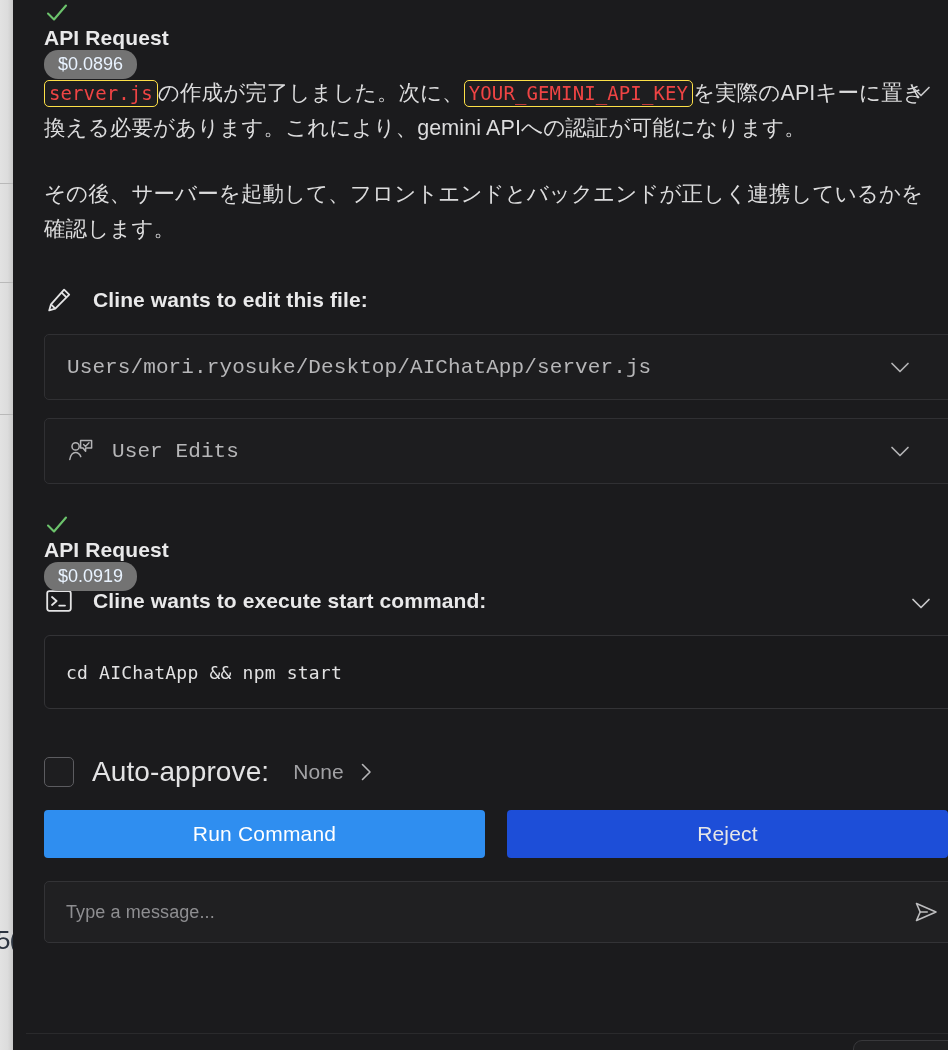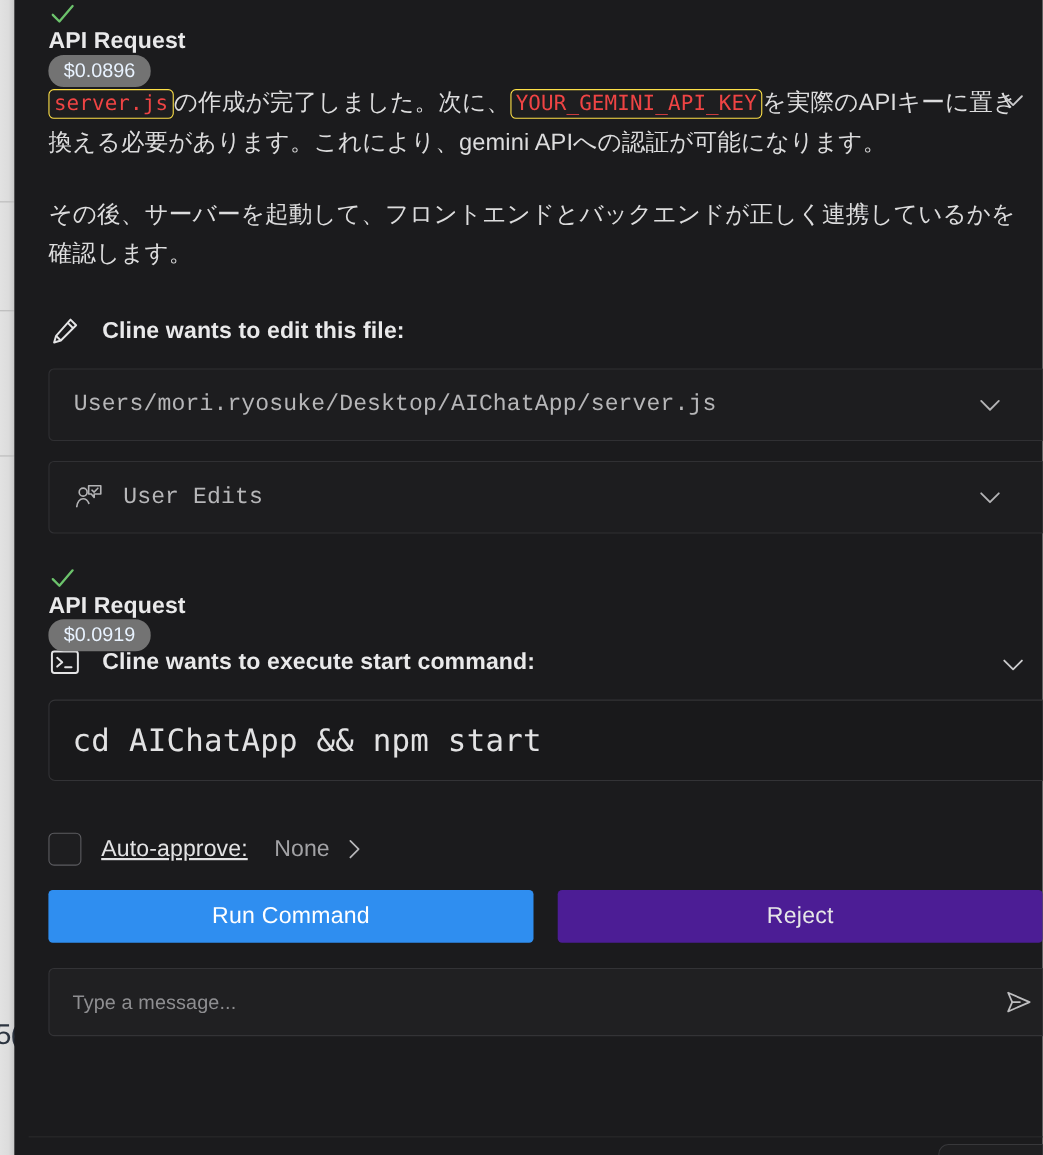--- a/index.html
+++ b/index.html
@@ -182,21 +182,21 @@
     height: 74px;
     background: #19191b;
     border: 1px solid #333336;
     border-radius: 6px 0 0 6px;
     display: flex;
     align-items: center;
     padding-left: 21px;
   }
   .cmd-text {
     font-family: "DejaVu Sans Mono", monospace;
-    font-size: 28px;
+    font-size: 18px;
     color: #e2e2e3;
     letter-spacing: .2px;
     white-space: nowrap;
   }
 
   
   .auto-row {
     display: flex;
     align-items: center;
     margin-top: 47px;
@@ -204,24 +204,23 @@
   }
   .checkbox {
     width: 30px; height: 30px;
     border: 1px solid #5c5c60;
     border-radius: 5px;
     background: #1e1e20;
     flex: 0 0 30px;
     margin-right: 18px;
   }
   .auto-label {
-    font-size: 21px;
+    font-size: 28px;
     color: #e3e3e4;
     letter-spacing: .1px;
-    text-decoration: underline;
   }
   .auto-value {
     font-size: 21px;
     color: #a2a2a5;
     margin-left: 24px;
     letter-spacing: .1px;
   }
   .auto-caret {
     margin-left: 11px;
     display: flex; align-items: center;
@@ -246,21 +245,21 @@
     cursor: pointer;
     user-select: none;
   }
   .btn.primary {
     width: 443px;
     background: #2f8ef0;
     color: #ffffff;
   }
   .btn.secondary {
     width: 443px;
-    background: #4c1d95;
+    background: #1d4ed8;
     color: #e6e6e7;
   }
 
   
   .msg-wrap {
     margin: 23px 0 0 31px;
     width: 918px;
     height: 62px;
     background: #202022;
     border: 1px solid #333336;

